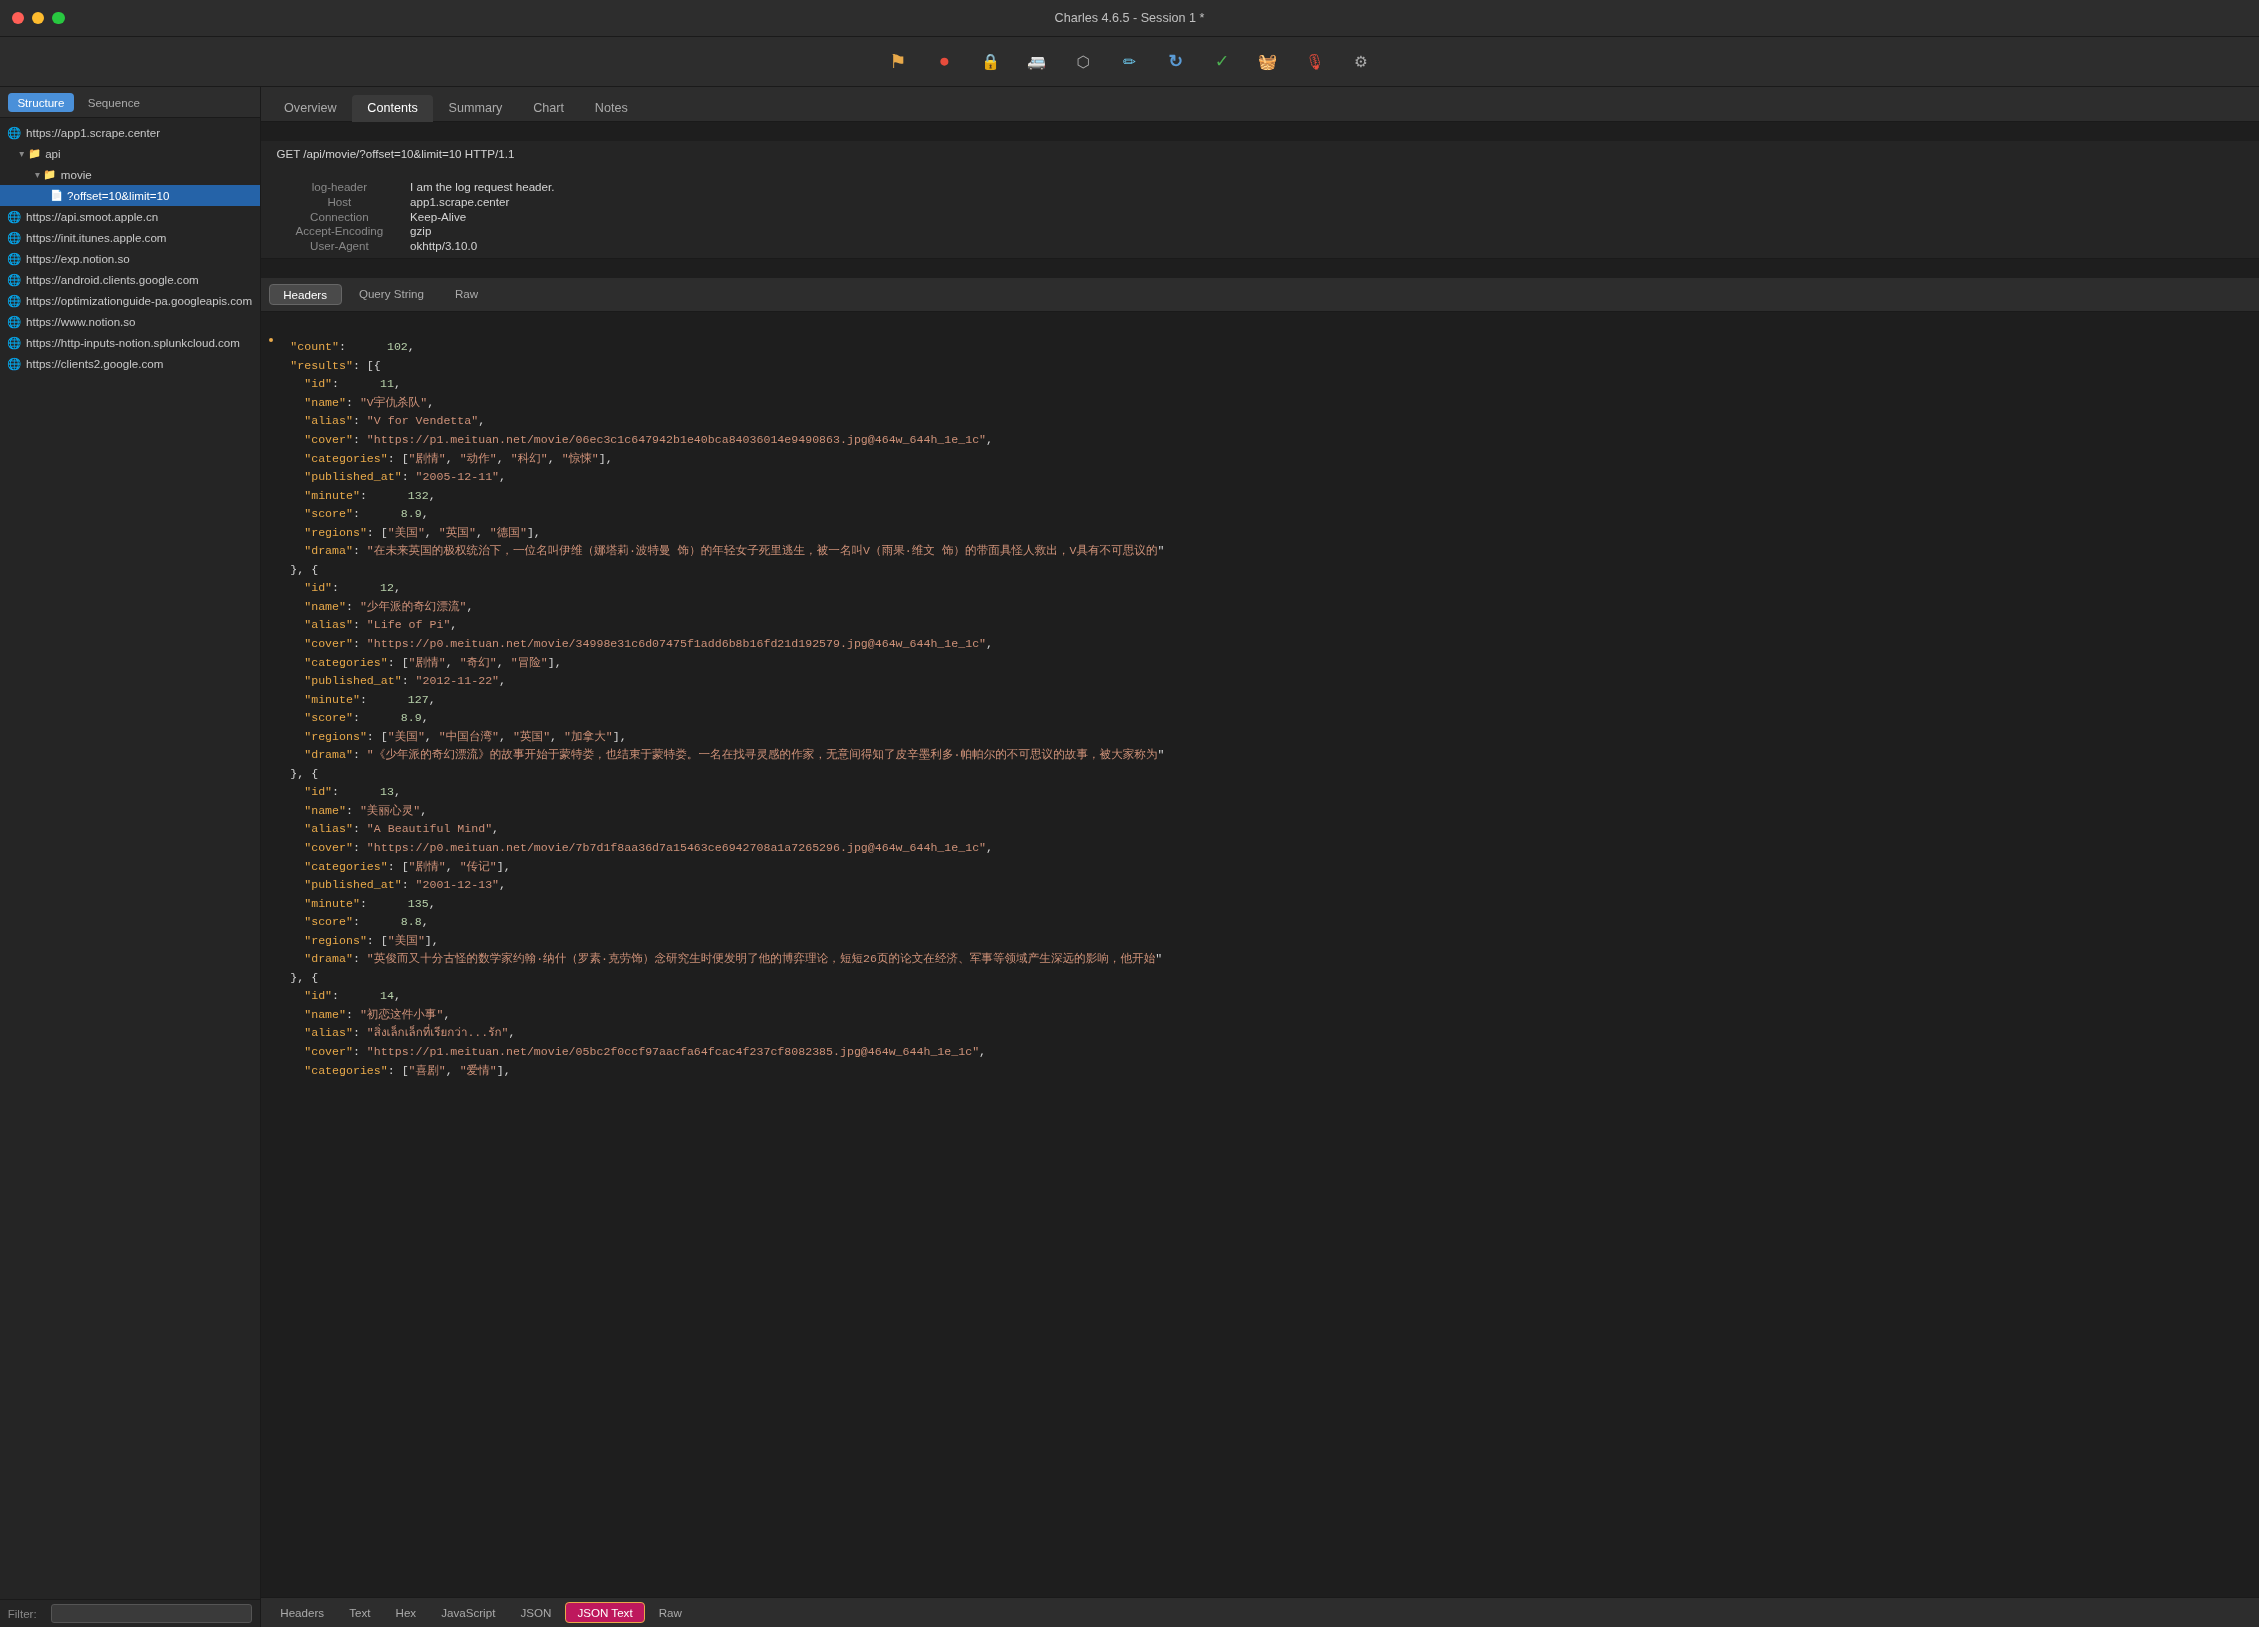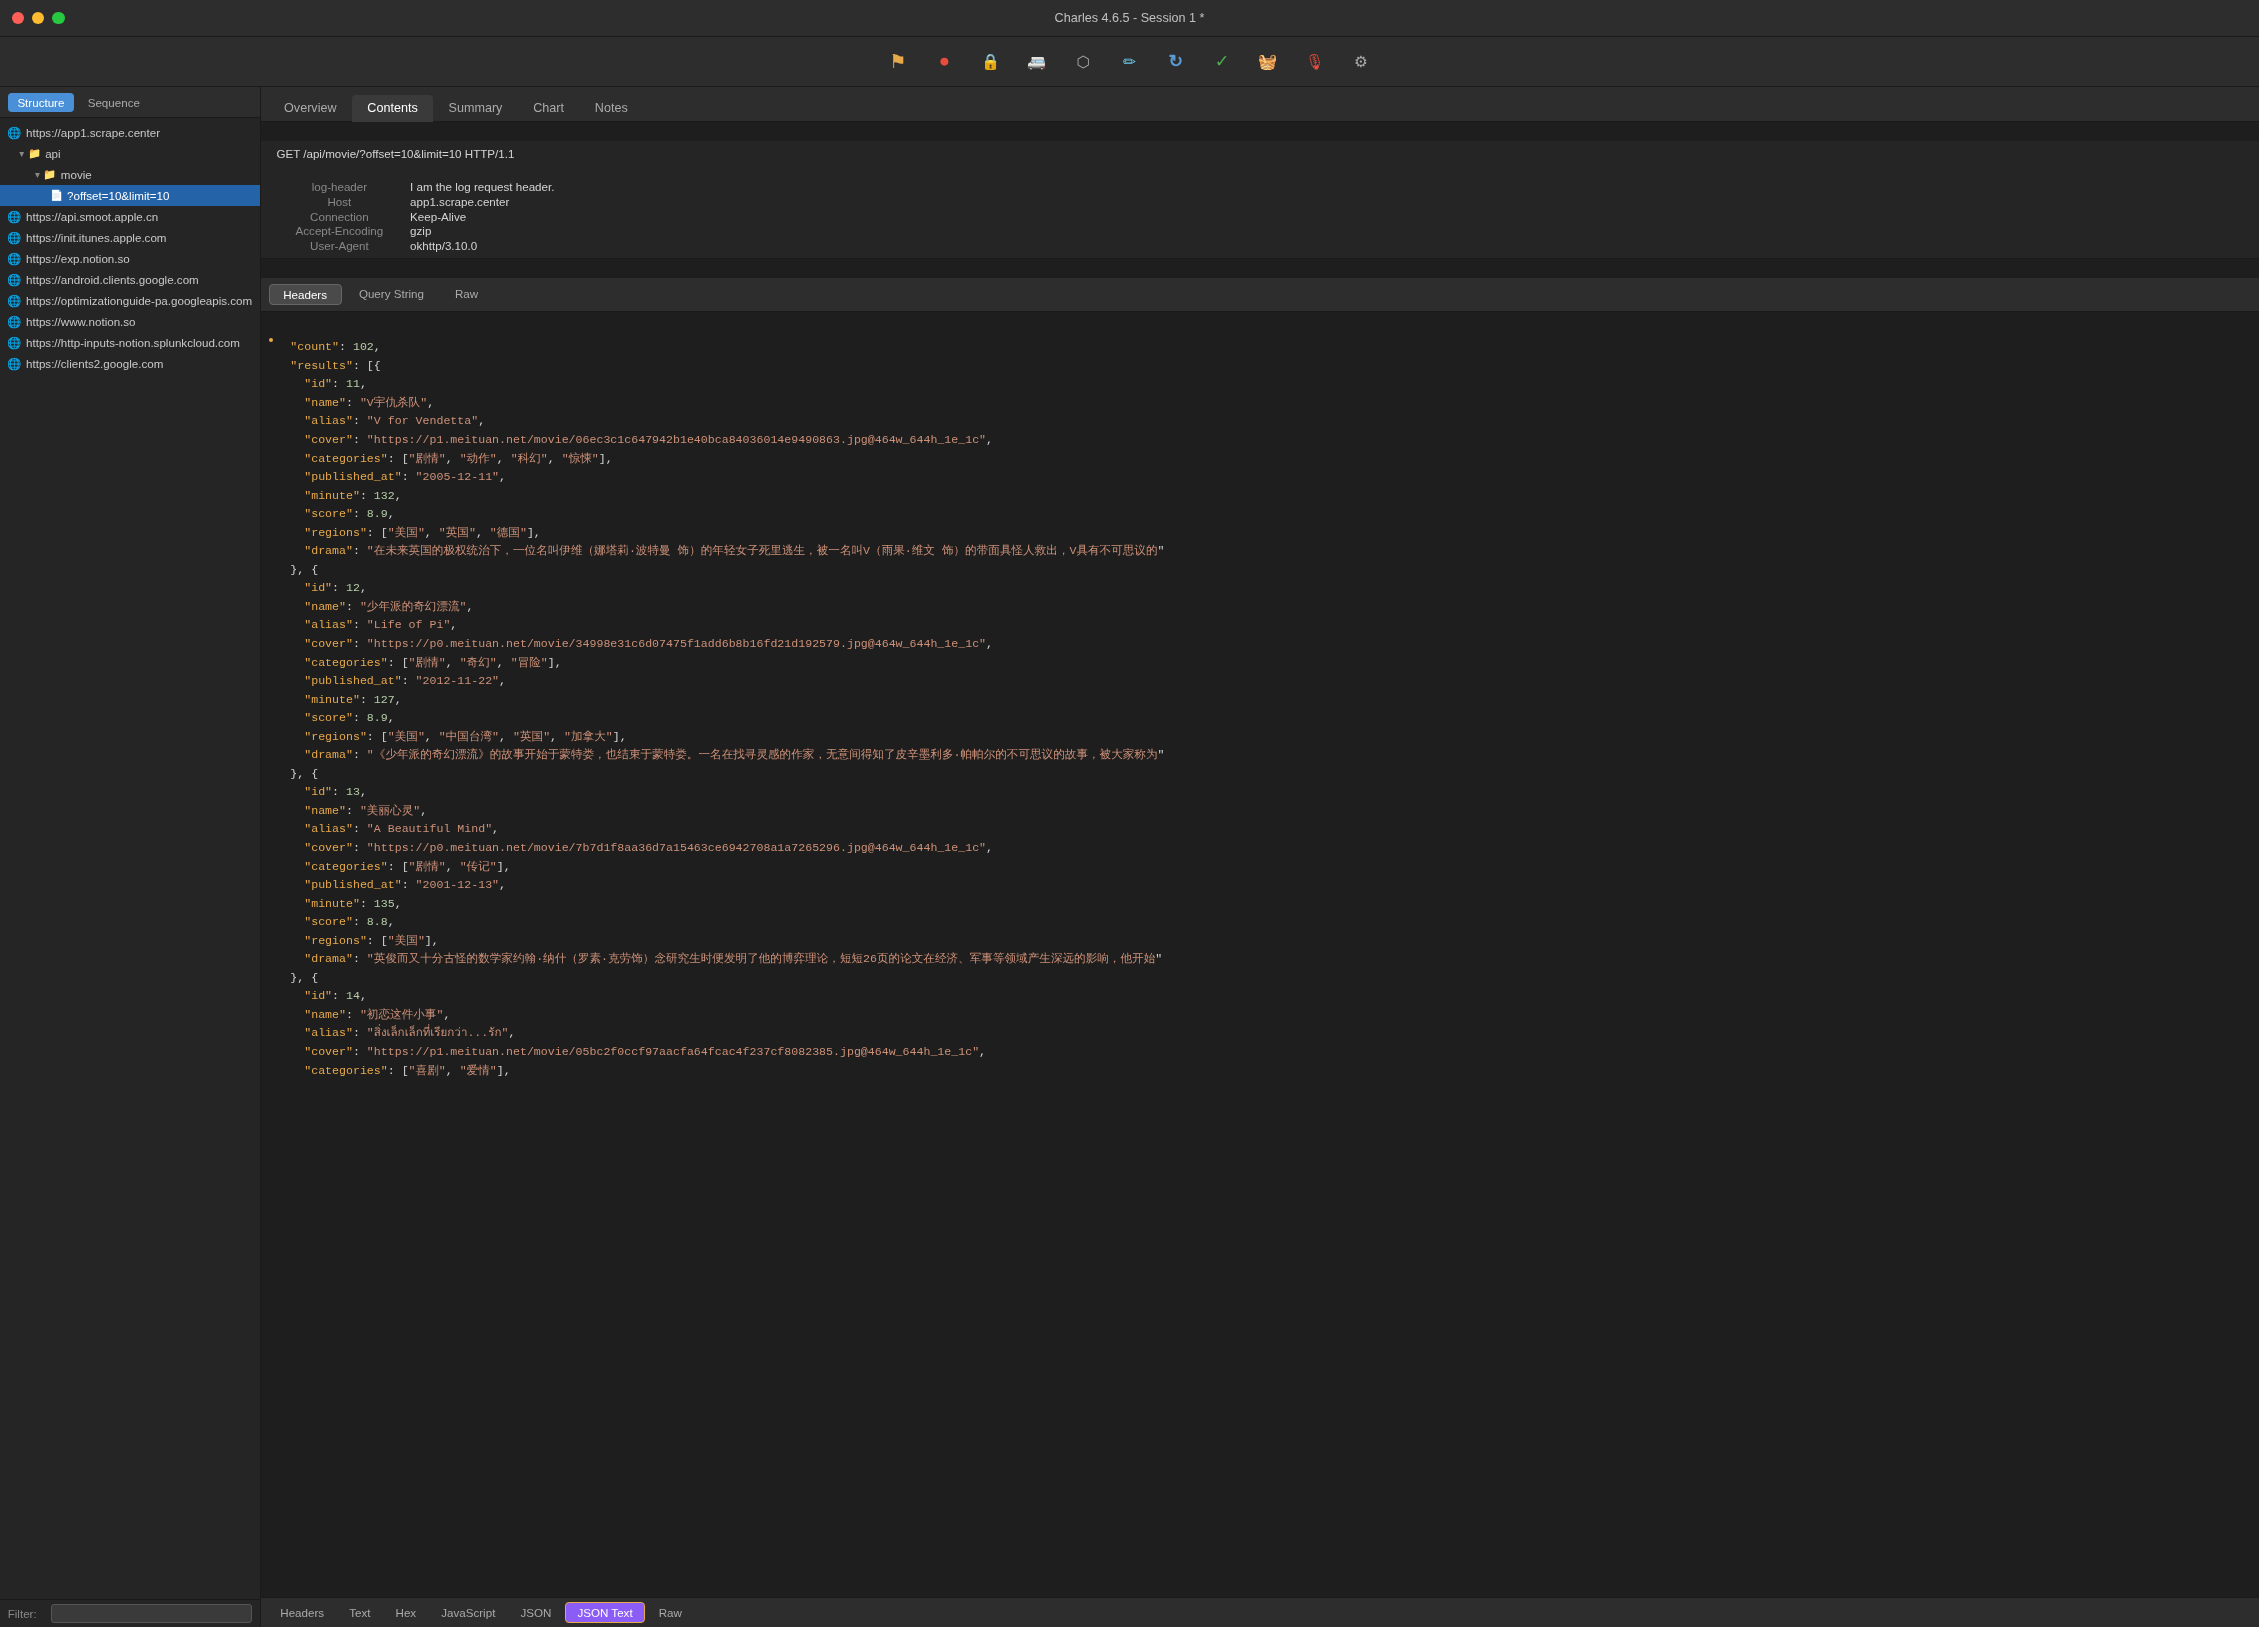--- a/index.html
+++ b/index.html
@@ -228,21 +228,21 @@
       padding: 7.7px 15.4px;
       font-family: "SF Mono", "Menlo", "Monaco", "Courier New", monospace;
       font-size: 11.6px;
       line-height: 1.6;
       background: #1e1e1e;
       position: relative;
     }
     .json-line { white-space: pre; }
     .json-key { color: #e8a94a; }
     .json-string { color: #ce9178; }
-    .json-number { color: #b5cea8; }
+    .json-number { color: #b5cea8; margin-left: 34px; }
     .json-bracket { color: #d4d4d4; }
     .json-indicator {
       position: absolute;
       left: 7.7px;
       top: 7.7px;
       width: 3.9px;
       height: 3.9px;
       background: #e8a94a;
       border-radius: 50%;
     }
@@ -257,21 +257,21 @@
       align-items: center;
     }
     .bottom-tab {
       padding: 2.9px 11.6px;
       border-radius: 3.9px;
       cursor: pointer;
       font-size: 11.6px;
       color: #aaa;
     }
     .bottom-tab.active {
-      background: #8b5cf6;
+      background: #be185d;
       color: white;
       border: 1.9px solid #e8a94a;
     }
 
     
     ::-webkit-scrollbar { width: 7.7px; height: 7.7px; }
     ::-webkit-scrollbar-track { background: #1e1e1e; }
     ::-webkit-scrollbar-thumb { background: #555; border-radius: 3.9px; }
   </style>
 </head>

